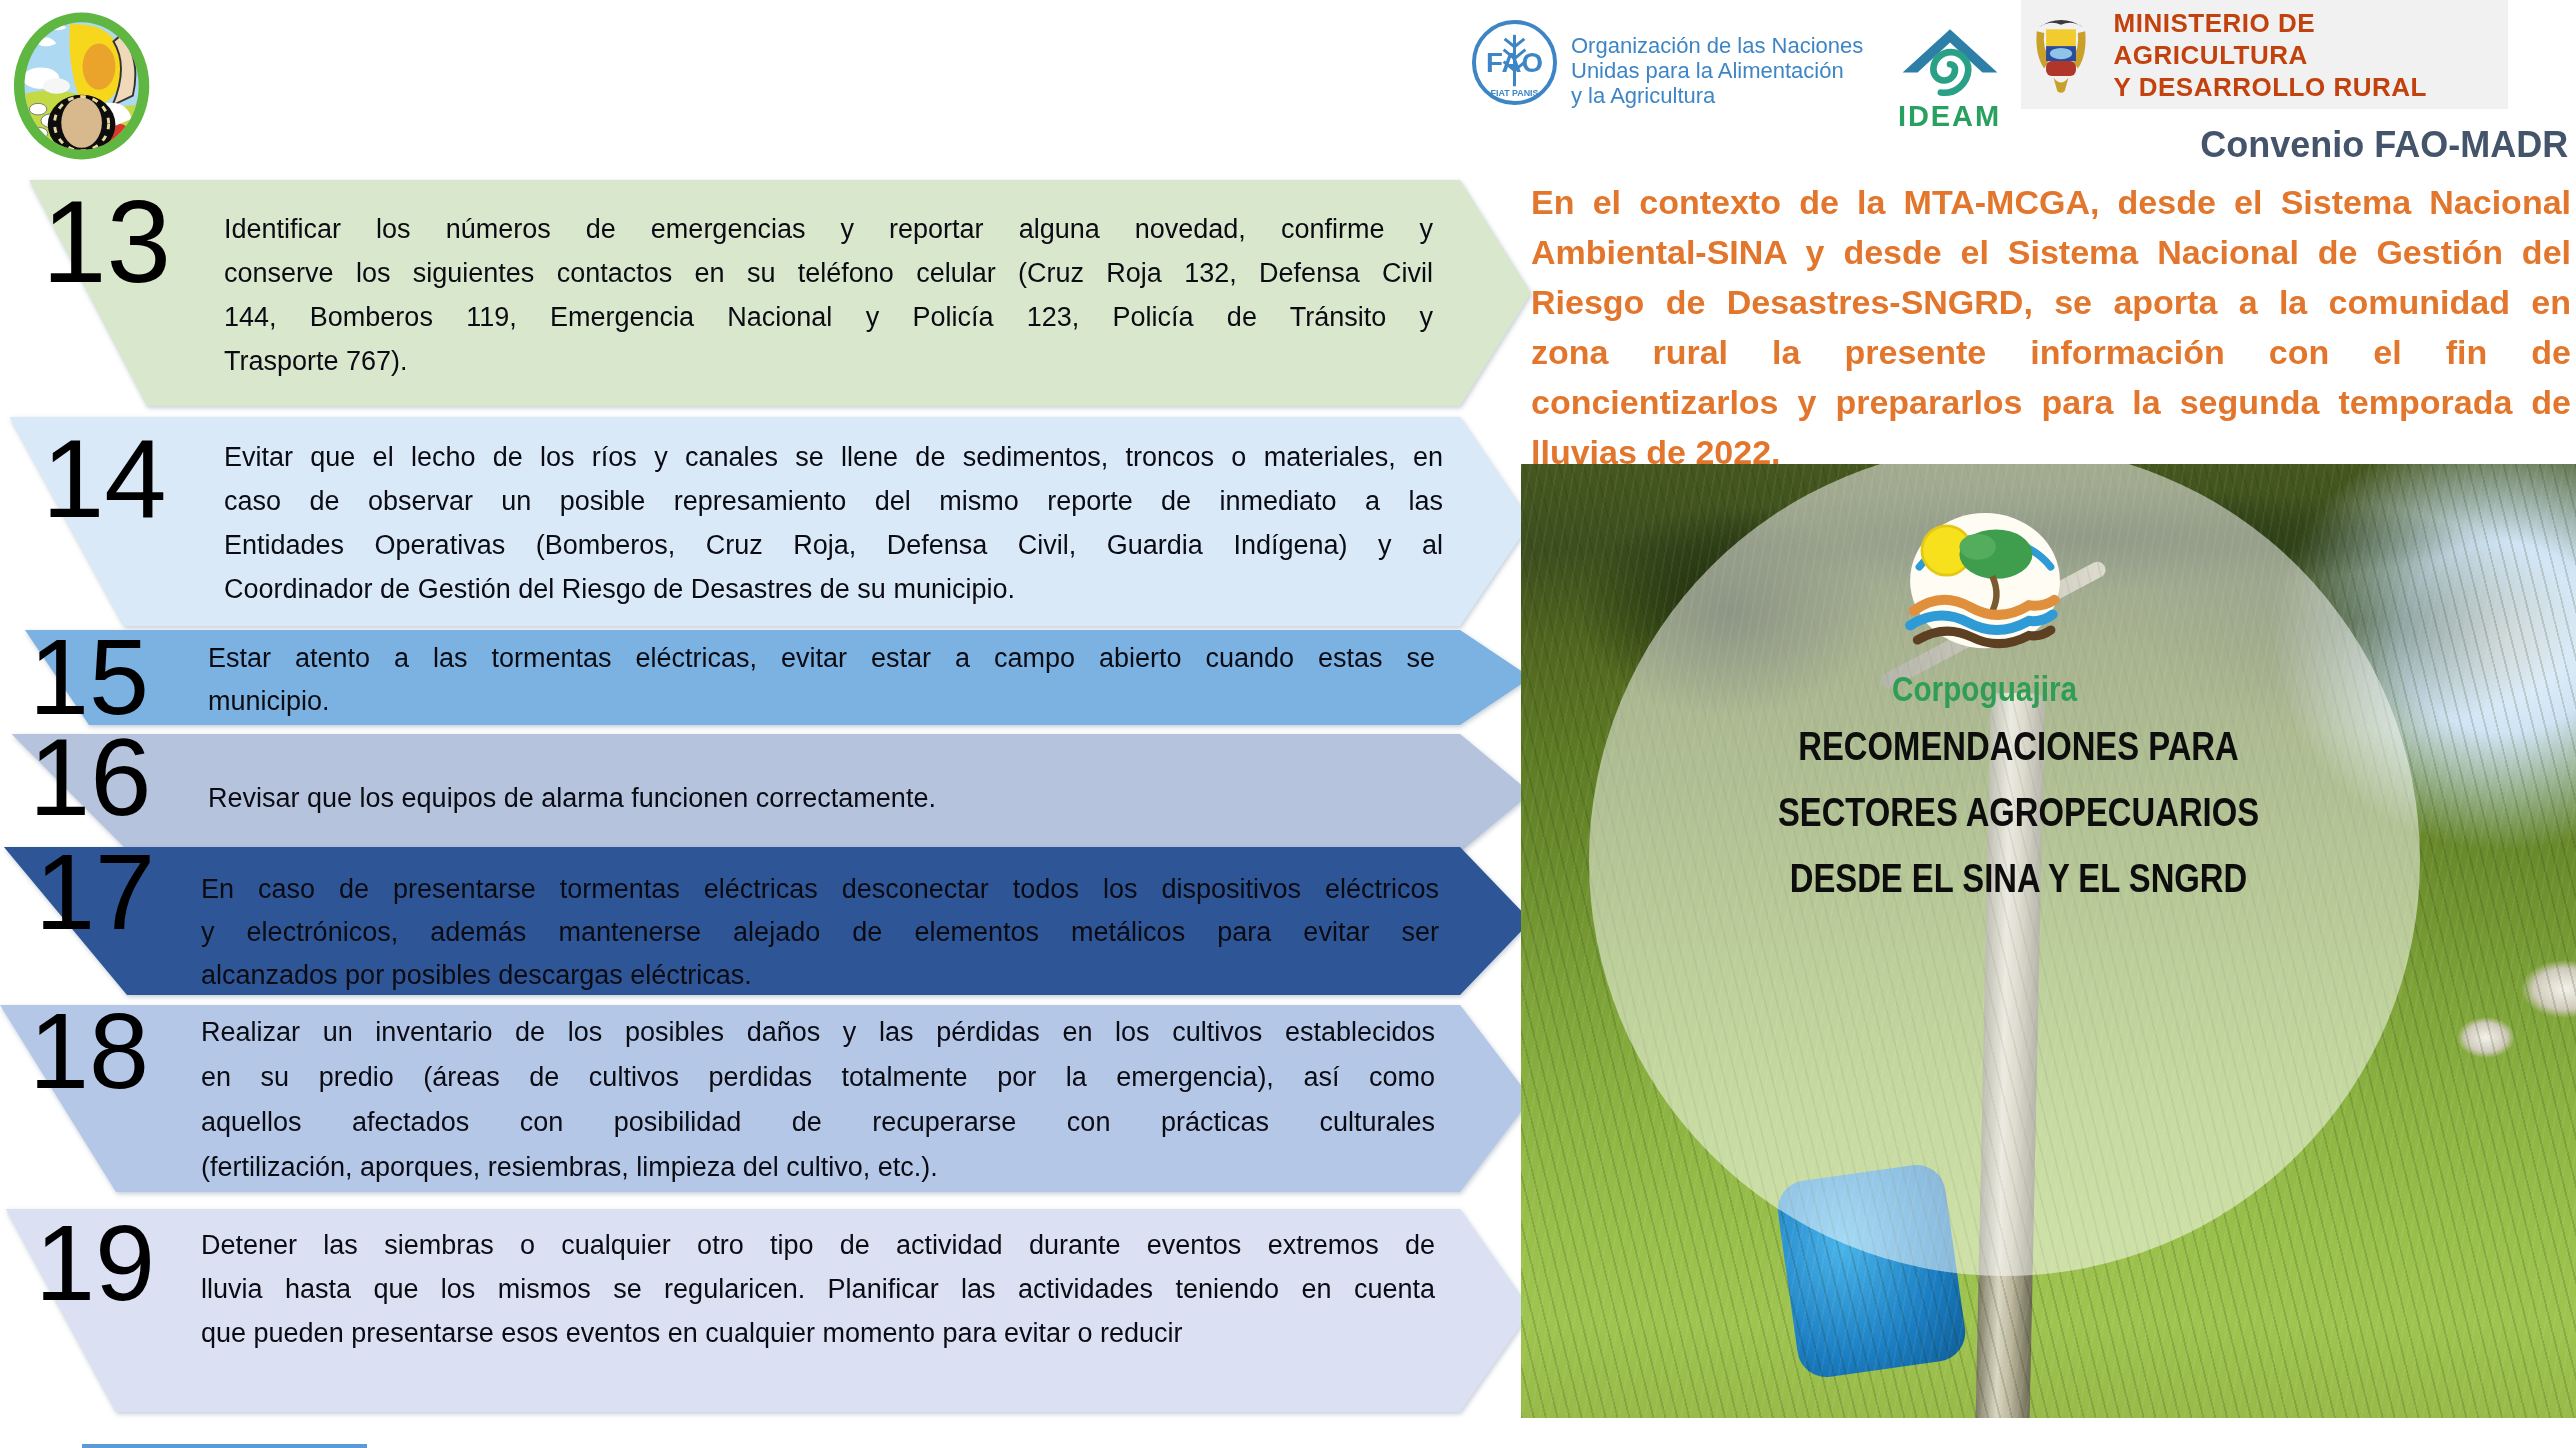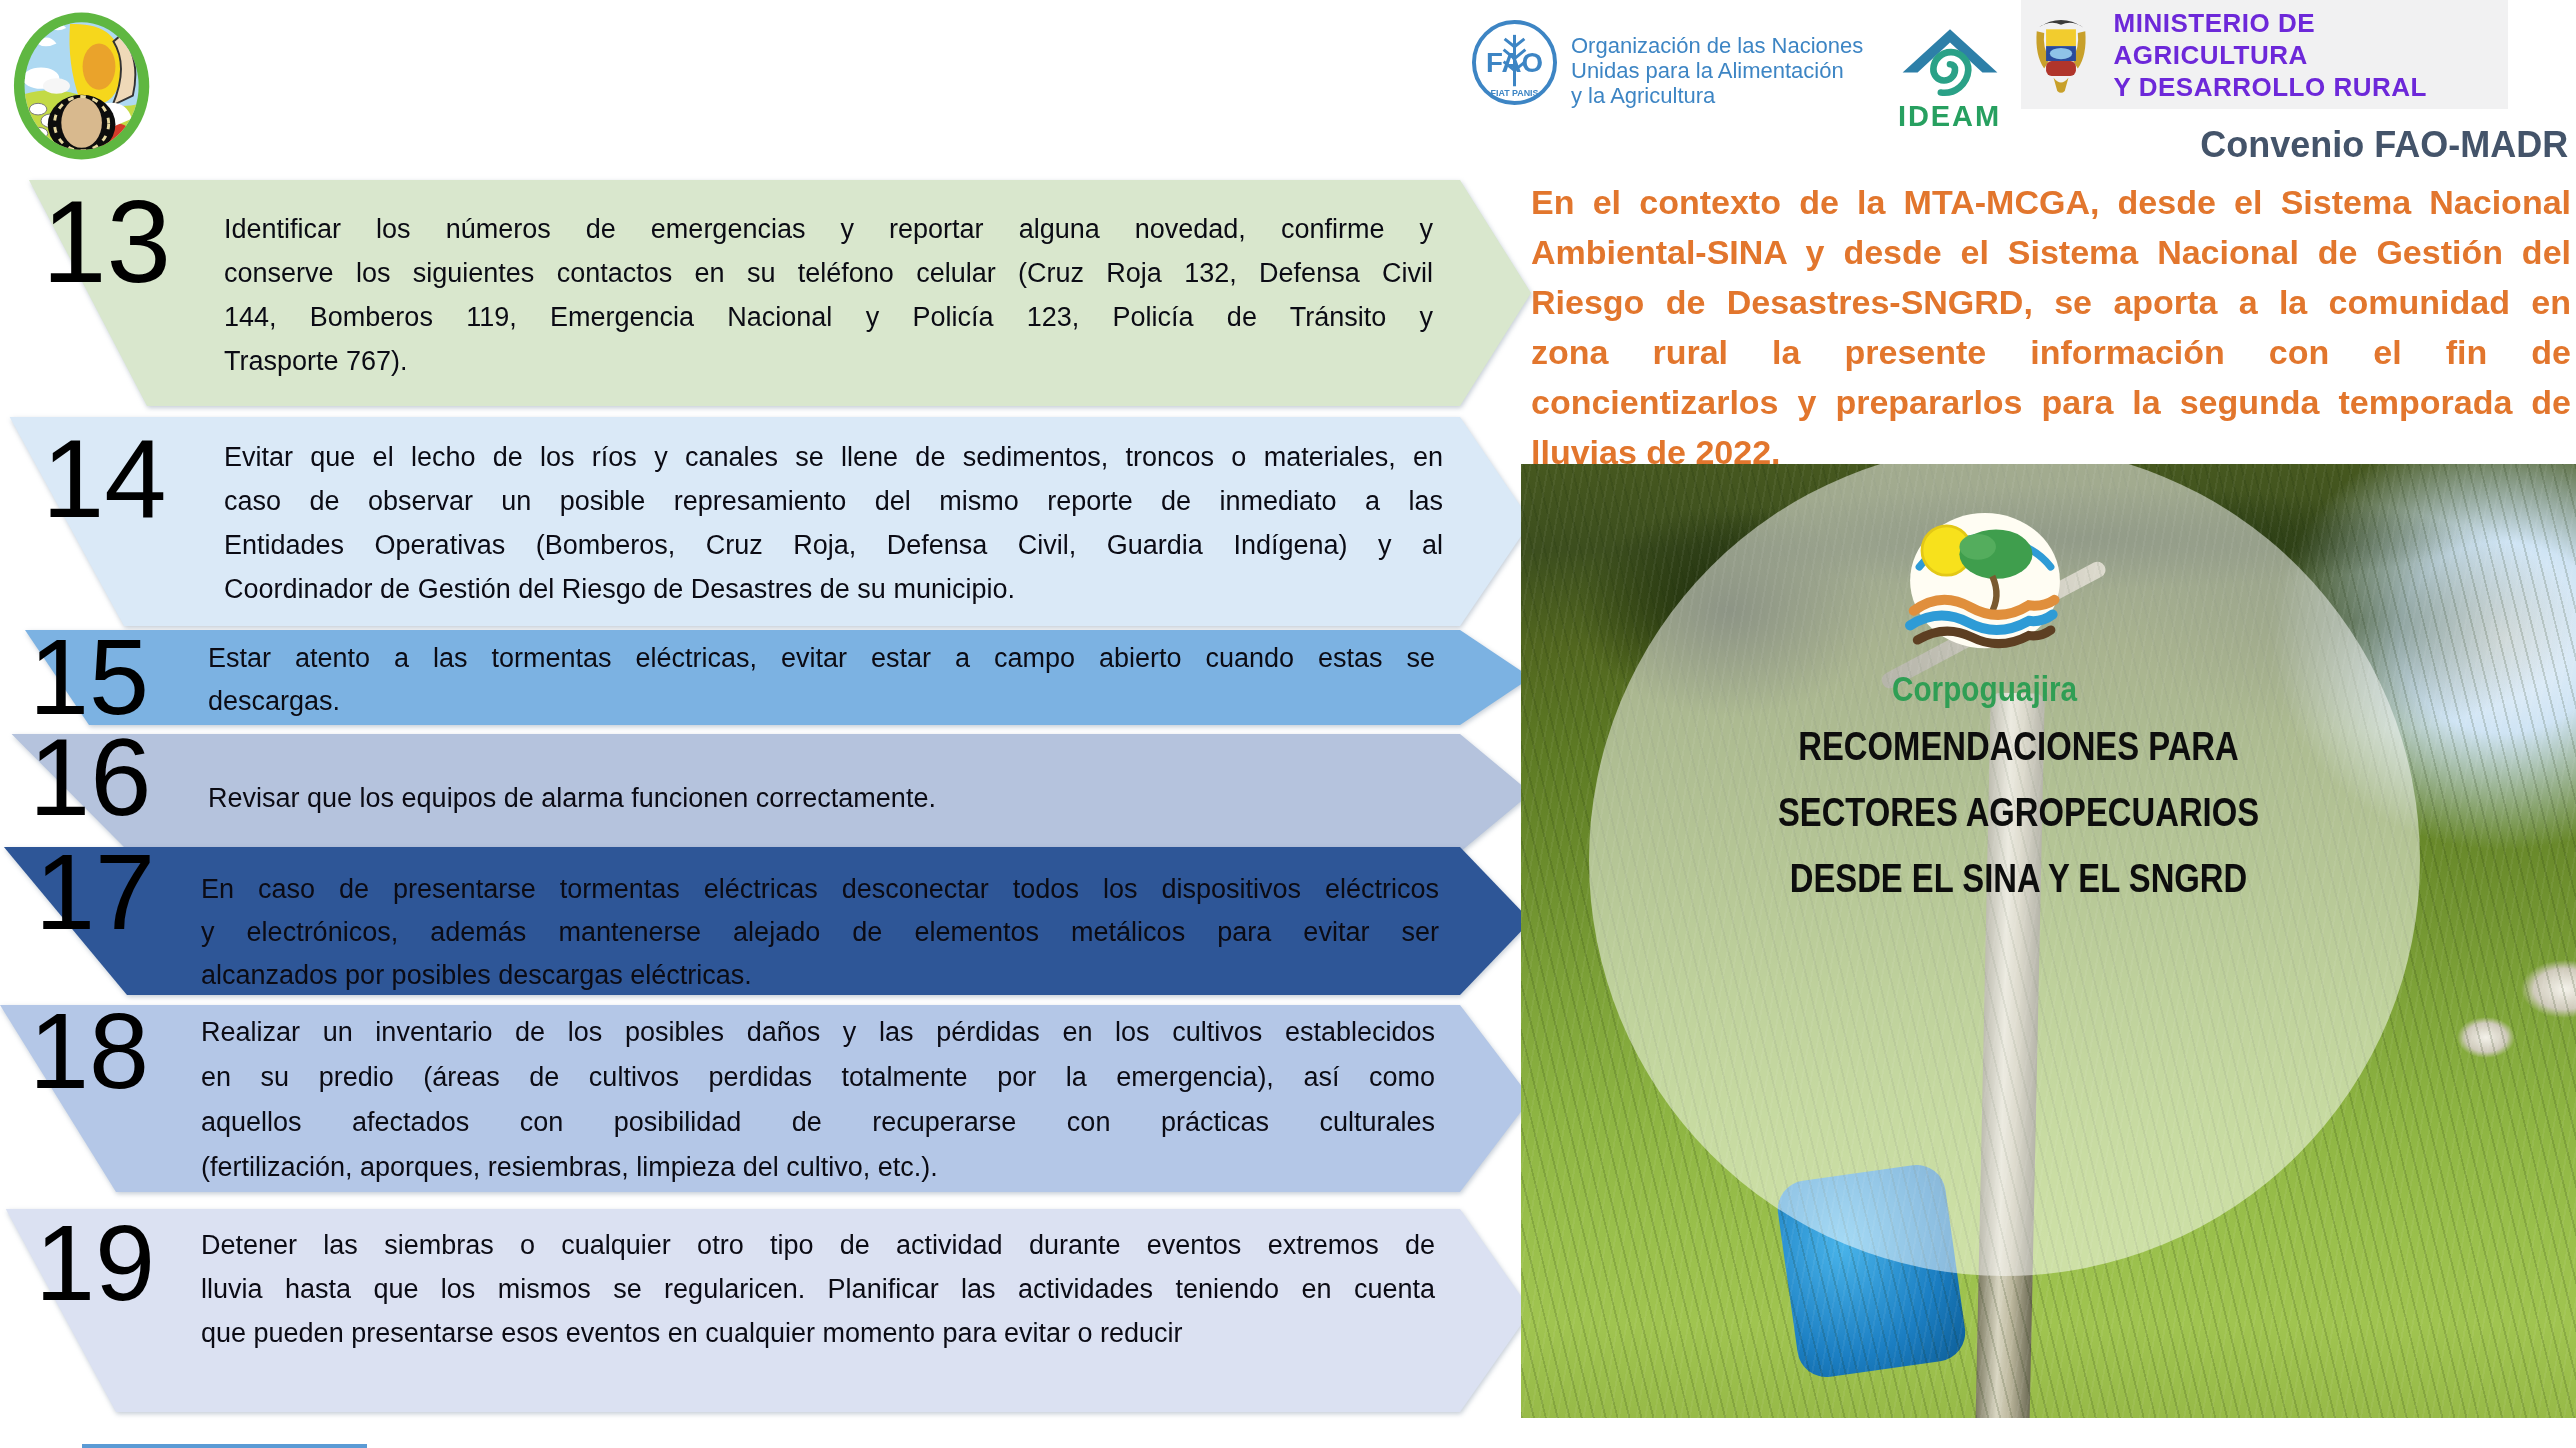--- a/index.html
+++ b/index.html
@@ -10,21 +10,21 @@
   .emblem{position:absolute;left:11.6px;top:5.8px;width:145px;height:156px;}
   .fao-logo{position:absolute;left:1470px;top:17.4px;width:89px;height:99px;}
   .fao-text{position:absolute;left:1571px;top:33px;font-size:22px;font-weight:normal;
             color:#3d85c4;line-height:25px;}
   .ideam{position:absolute;left:1882px;top:21px;width:135px;height:114px;text-align:center;}
   .ideam svg{width:126px;height:79px;display:block;margin:0 auto;}
   .ideam-label{font-size:29px;font-weight:bold;color:#27a060;letter-spacing:1.9px;margin-top:0px;}
   .madr-box{position:absolute;left:2021px;top:0px;width:487px;height:109px;background:#f1f1f2;
             display:flex;align-items:center;}
   .madr-arms{width:56px;height:85px;margin-left:11.6px;flex:0 0 auto;}
-  .madr-text{margin-left:25px;font-size:26px;font-weight:bold;color:#6d28d9;line-height:32px;letter-spacing:0.5px;}
+  .madr-text{margin-left:25px;font-size:26px;font-weight:bold;color:#c2410c;line-height:32px;letter-spacing:0.5px;}
   .convenio{position:absolute;right:7.7px;top:124px;font-size:36px;font-weight:bold;color:#44546a;}
 
   
   .intro{position:absolute;left:1531px;top:177px;width:1040px;font-size:34px;font-weight:bold;
          line-height:50px;}
   .il{text-align:justify;text-align-last:justify;}
   .il:last-child{text-align-last:left;}
 
   
   .bw{position:absolute;left:0;width:1531px;filter:drop-shadow(1.9px 2.9px 2.9px rgba(100,120,145,.38));}
@@ -206,21 +206,21 @@
     <div class="bl">Trasporte 767).</div>
   </div>
   <div class="btxt t2">
     <div class="bl">Evitar que el lecho de los ríos y canales se llene de sedimentos, troncos o materiales, en</div>
     <div class="bl">caso de observar un posible represamiento del mismo reporte de inmediato a las</div>
     <div class="bl">Entidades Operativas (Bomberos, Cruz Roja, Defensa Civil, Guardia Indígena) y al</div>
     <div class="bl">Coordinador de Gestión del Riesgo de Desastres de su municipio.</div>
   </div>
   <div class="btxt t3">
     <div class="bl">Estar atento a las tormentas eléctricas, evitar estar a campo abierto cuando estas se</div>
-    <div class="bl">descargas.</div>
+    <div class="bl">municipio.</div>
   </div>
   <div class="btxt t4">
     <div class="bl">Revisar que los equipos de alarma funcionen correctamente.</div>
   </div>
   <div class="btxt t5">
     <div class="bl">En caso de presentarse tormentas eléctricas desconectar todos los dispositivos eléctricos</div>
     <div class="bl">y electrónicos, además mantenerse alejado de elementos metálicos para evitar ser</div>
     <div class="bl">alcanzados por posibles descargas eléctricas.</div>
   </div>
   <div class="btxt t6">

